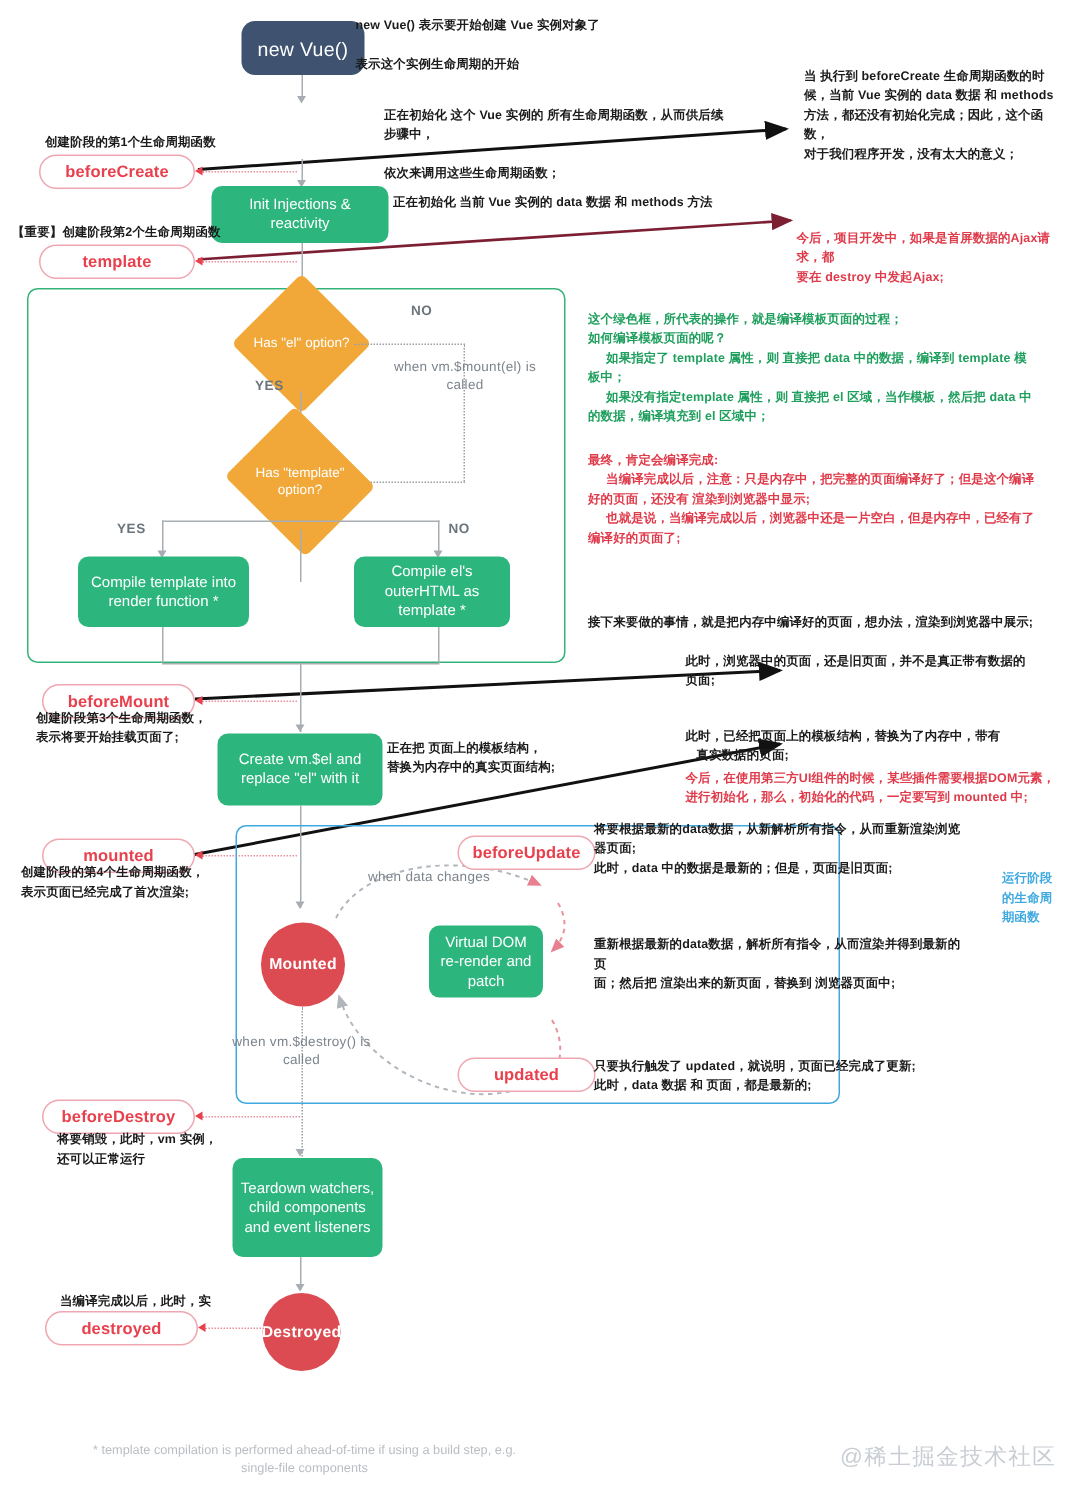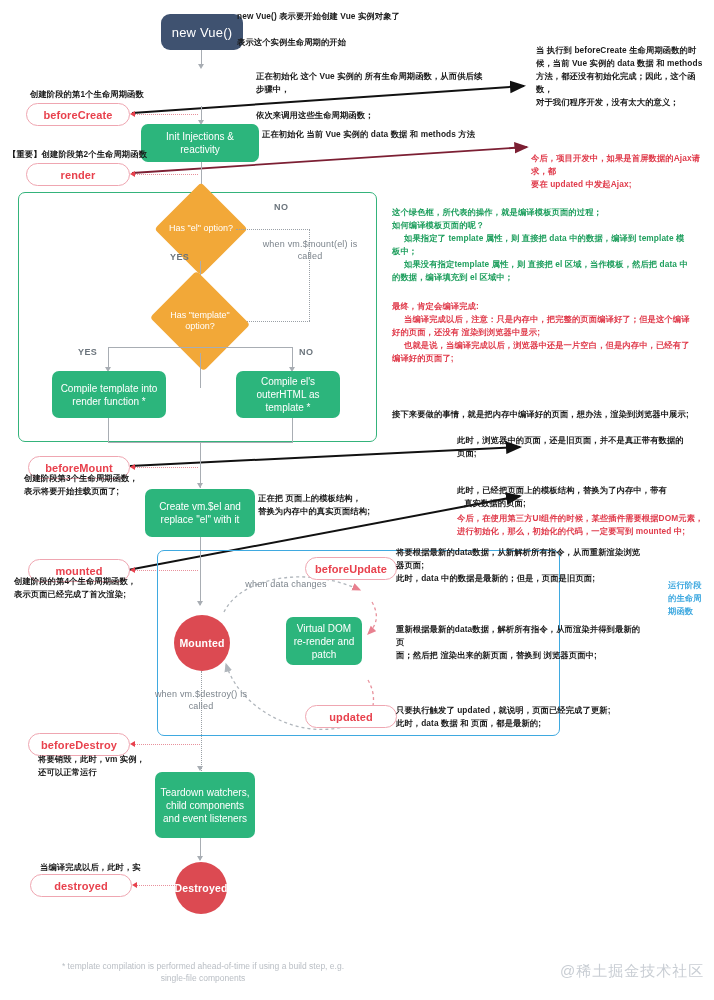--- a/index.html
+++ b/index.html
@@ -165,26 +165,26 @@
 方法，都还没有初始化完成；因此，这个函数，
 对于我们程序开发，没有太大的意义；</div>
 
   <div class="abs node-green" style="left:141px; top:124px; width:118px; height:38px;">Init
 Injections &amp; reactivity</div>
   <div class="abs vline" style="left:201px; top:162px; height:28px;"></div>
 
   <div class="abs ann ann-black" style="left:262px; top:128px; width:240px;">正在初始化 当前 Vue 实例的 data 数据 和 methods 方法</div>
 
   <div class="abs ann ann-black" style="left:8px; top:148px; width:205px;">【重要】创建阶段第2个生命周期函数</div>
-  <div class="abs hook" style="left:26px; top:163px; width:104px; height:23px;">render</div>
+  <div class="abs hook" style="left:26px; top:163px; width:104px; height:23px;">template</div>
   <div class="abs dotpink" style="left:134px; top:174px; width:64px;"></div>
   <div class="abs arrow-left-pink" style="left:130px; top:171px;"></div>
 
   <div class="abs ann ann-red" style="left:531px; top:152px; width:180px;">今后，项目开发中，如果是首屏数据的Ajax请求，都
-要在 updated 中发起Ajax;</div>
+要在 destroy 中发起Ajax;</div>
 
   <div class="abs box-green-outline" style="left:18px; top:192px; width:359px; height:250px;"></div>
 
   <div class="diamond-wrap" style="left:168px; top:196px; width:66px; height:66px;">
     <div class="dshape"></div>
     <div class="dlabel">Has
 "el" option?</div>
   </div>
 
   <div class="abs cap-b" style="left:274px; top:202px;">NO</div>

